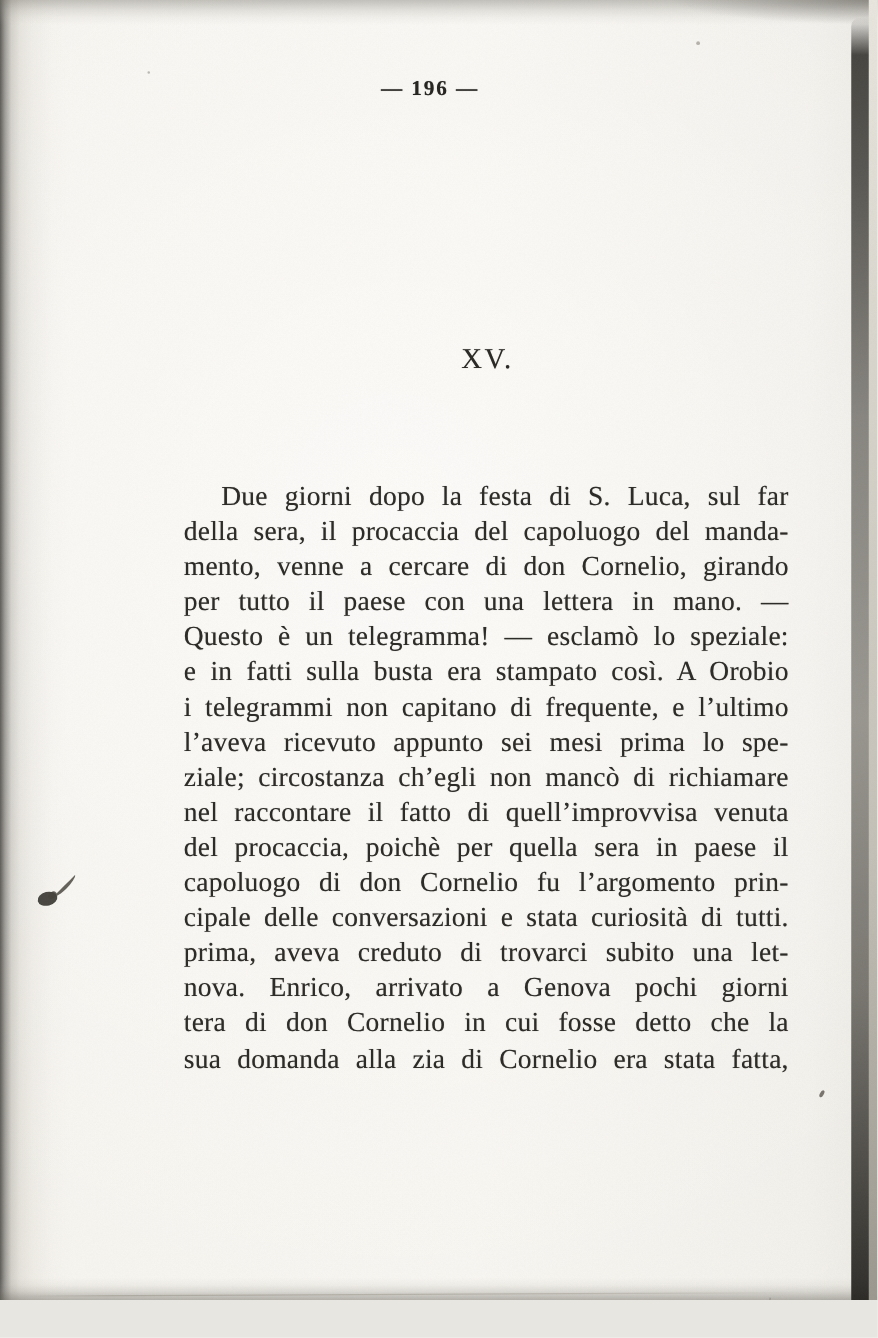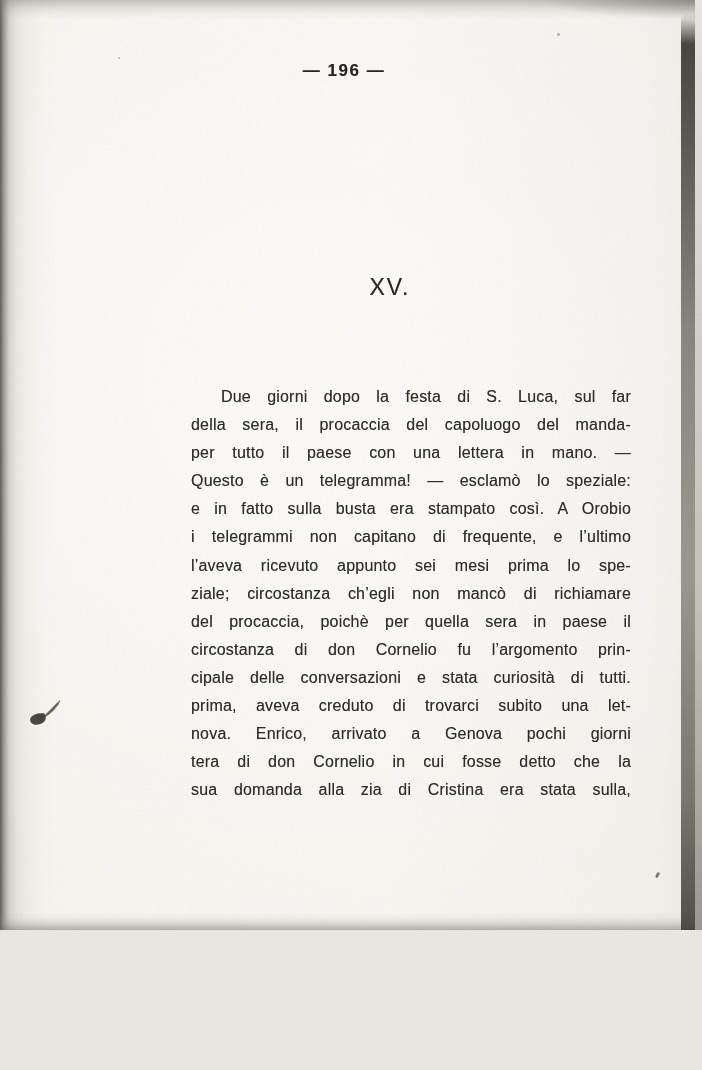--- a/index.html
+++ b/index.html
@@ -1,24 +1,24 @@
 <!DOCTYPE html>
 <html><head>
 <meta charset="utf-8">
 <style>
   html,body{margin:0;padding:0;background:#e8e6e1;}
   .page{
     position:relative;
-    width:702px;height:930px;
+    width:702px;height:1040px;
     background:
       radial-gradient(ellipse 120% 90% at 45% 40%, rgba(255,255,255,0.55), rgba(255,255,255,0) 70%),
       linear-gradient(90deg, #efece6 0%, #f7f5f0 8%, #f8f6f1 55%, #f3f1ec 92%, #eceae4 100%),
       #f5f3ee;
     overflow:hidden;
-    font-family:Liberation Sans, sans-serif;
+    font-family:Liberation Serif, serif;
   }
   
   .edge-left{
     position:absolute;left:0;top:0;bottom:0;width:42px;
     background:linear-gradient(to right,
       rgba(58,56,52,0.80) 0px, rgba(92,90,85,0.55) 4px,
       rgba(140,137,129,0.30) 9px, rgba(175,172,163,0.18) 16px,
       rgba(200,197,188,0.10) 26px, rgba(210,207,198,0) 42px);
   }
   .edge-top{
@@ -87,50 +87,52 @@
     text-align:center;transform:translateX(39px);
     font-size:23px;letter-spacing:2px;
     color:#2a2824;text-shadow:0 0 0.6px rgba(42,40,36,0.5);
   }
   .body-text{
     position:absolute;left:147px;top:383px;width:484px;
     color:#2c2a26;
   }
   .text-line{
     height:28.1px;line-height:28.1px;
-    font-size:16px;letter-spacing:0.2px;
+    font-size:22px;letter-spacing:0.2px;
     text-align:justify;text-align-last:justify;
     text-shadow:0 0 0.6px rgba(44,42,38,0.5);
-    overflow:hidden;white-space:normal;margin-left:44px;
+    overflow:hidden;white-space:normal;
   }
   .text-line.indent{padding-left:30px;}
 </style>
 </head>
 <body>
 
 <div class="page">
 
   <div class="page-number">— 196 —</div>
   <div class="chapter-heading">XV.</div>
   <div class="body-text">
       <div class="text-line indent">Due giorni dopo la festa di S. Luca, sul far</div>
       <div class="text-line">della sera, il procaccia del capoluogo del manda-</div>
+      <div class="text-line">mento, venne a cercare di don Cornelio, girando</div>
       <div class="text-line">per tutto il paese con una lettera in mano. —</div>
       <div class="text-line">Questo è un telegramma! — esclamò lo speziale:</div>
-      <div class="text-line">e in fatto sulla busta era stampato così. A Orobio</div>
+      <div class="text-line">e in fatti sulla busta era stampato così. A Orobio</div>
       <div class="text-line">i telegrammi non capitano di frequente, e l’ultimo</div>
       <div class="text-line">l’aveva ricevuto appunto sei mesi prima lo spe-</div>
       <div class="text-line">ziale; circostanza ch’egli non mancò di richiamare</div>
+      <div class="text-line">nel raccontare il fatto di quell’improvvisa venuta</div>
       <div class="text-line">del procaccia, poichè per quella sera in paese il</div>
-      <div class="text-line">circostanza di don Cornelio fu l’argomento prin-</div>
+      <div class="text-line">capoluogo di don Cornelio fu l’argomento prin-</div>
       <div class="text-line">cipale delle conversazioni e stata curiosità di tutti.</div>
       <div class="text-line">prima, aveva creduto di trovarci subito una let-</div>
       <div class="text-line">nova. Enrico, arrivato a Genova pochi giorni</div>
       <div class="text-line">tera di don Cornelio in cui fosse detto che la</div>
-      <div class="text-line">sua domanda alla zia di Cristina era stata sulla,</div>
+      <div class="text-line">sua domanda alla zia di Cornelio era stata fatta,</div>
     </div>
 
   <div class="edge-left"></div>
   <div class="edge-top"></div>
   <div class="edge-top-right"></div>
   <div class="edge-bottom"></div>
   <div class="binding-band"></div>
   <div class="binding-outer"></div>
   <div class="crease-1"></div>
   <div class="crease-2"></div>

